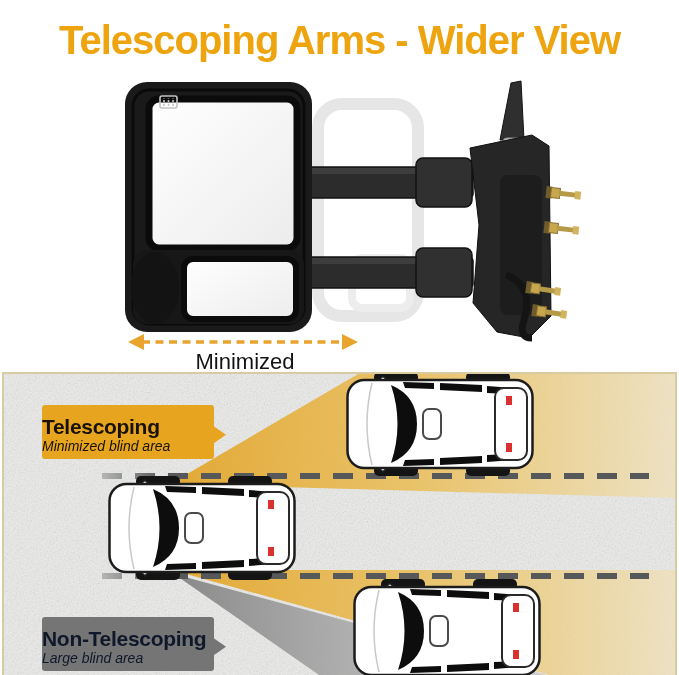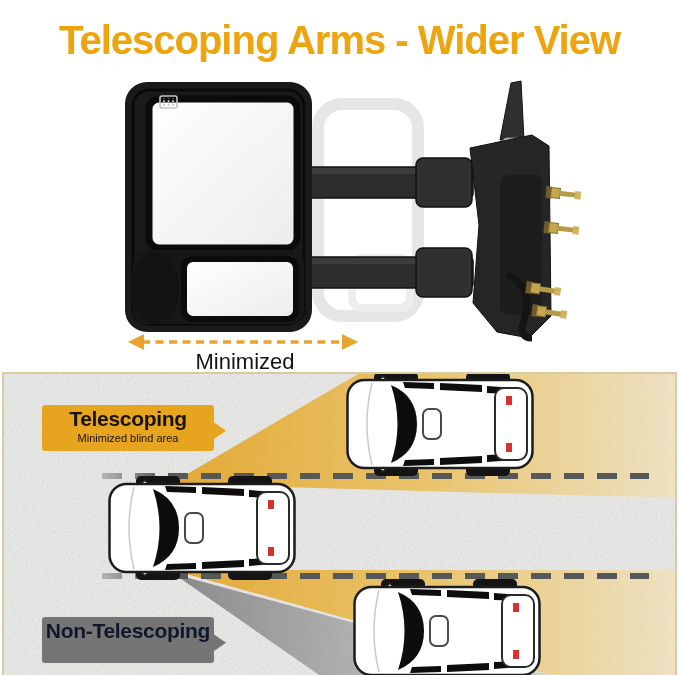--- a/index.html
+++ b/index.html
@@ -6,23 +6,23 @@
   .page{position:relative;width:679px;height:675px;background:#fff;overflow:hidden;
         font-family:"Liberation Sans",sans-serif;margin-top:20px;}
   .title{position:absolute;top:-6px;left:0;width:100%;text-align:center;
          font-size:40px;font-weight:bold;color:#eda40e;letter-spacing:-1px;line-height:52px;}
   .photo-svg{position:absolute;top:55px;left:0;}
   .extend-label{position:absolute;top:329px;left:145px;width:200px;text-align:center;
                 font-size:22px;color:#141414;}
   .panel{position:absolute;left:2px;top:352px;width:671px;height:317px;
          border:2px solid #d9cba1;background:#ecedeb;}
   .panel-svg{position:absolute;left:0;top:0;}
-  .badge{position:absolute;text-align:center;padding-top:2px;border-radius:3px;}
+  .badge{position:absolute;text-align:left;padding-top:10px;border-radius:3px;}
   .badge .t{font-size:21px;font-weight:bold;line-height:23px;letter-spacing:-0.3px;}
-  .badge .s{font-size:11px;line-height:17px;}
+  .badge .s{font-size:14px;line-height:17px;font-style:italic;}
   .badge::after{content:"";position:absolute;right:-12px;top:52%;transform:translateY(-40%);
                 width:0;height:0;border:9px solid transparent;border-left-width:13px;border-right-width:0;}
   .badge-tel{left:38px;top:31px;width:172px;height:44px;background:#e7a51f;color:#171203;}
   .badge-tel::after{border-left-color:#e7a51f;}
   .badge-non{left:38px;top:243px;width:172px;height:44px;background:#757575;color:#0f172a;}
   .badge-non::after{border-left-color:#757575;}
 </style>
 </head>
 <body>
 
@@ -156,15 +156,16 @@
       <use href="#car" transform="translate(104,106)"></use>
       <use href="#car" transform="translate(349,209)"></use>
     </svg>
 
     <div class="badge badge-tel">
       <div class="t">Telescoping</div>
       <div class="s">Minimized blind area</div>
     </div>
     <div class="badge badge-non">
       <div class="t">Non-Telescoping</div>
+      <div class="s">Large blind area</div>
     </div>
   </div>
 </div>
 
 </body></html>

